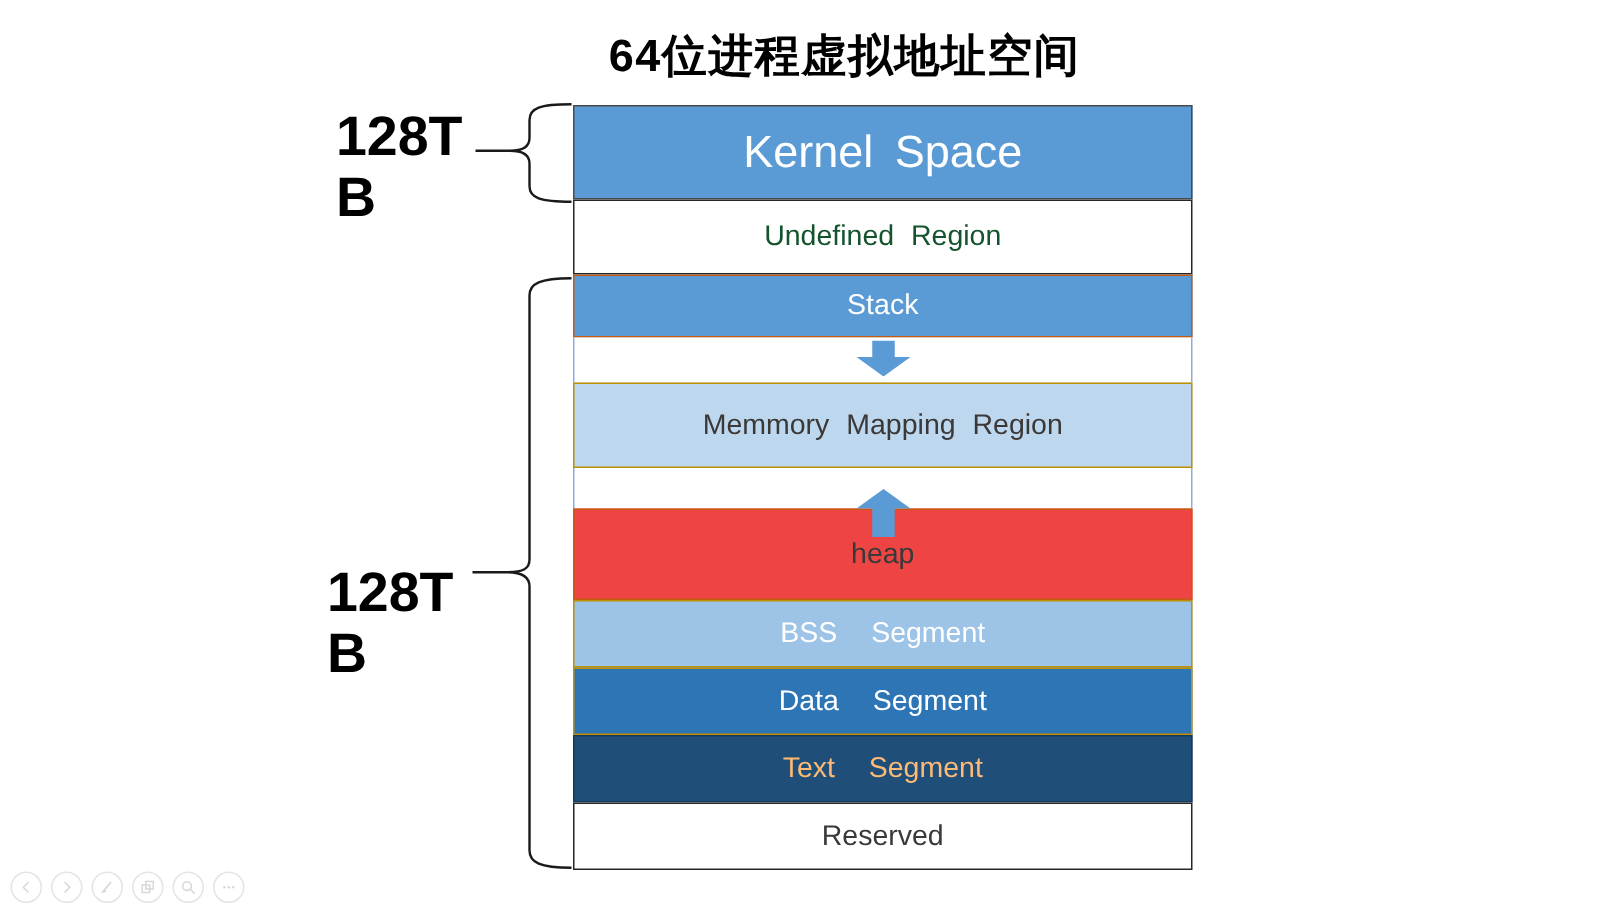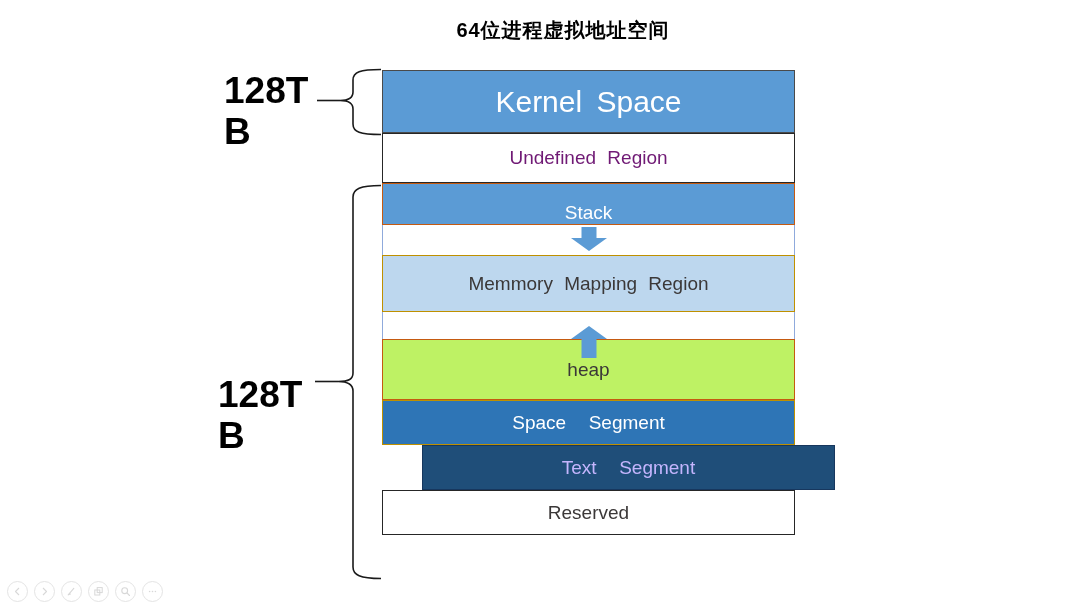--- a/index.html
+++ b/index.html
@@ -2,32 +2,32 @@
 <html><head>
 <meta charset="utf-8">
 <style>
   html,body{margin:0;padding:0;}
   body{
     width:1080px;height:607px;position:relative;overflow:hidden;
     background:#ffffff;font-family:"Liberation Sans",sans-serif;
   }
   .title{
     position:absolute;top:17px;left:563px;transform:translateX(-50%);
-    font-size:20px;font-weight:bold;color:#000;white-space:nowrap;letter-spacing:1px;
+    font-size:30px;font-weight:bold;color:#000;white-space:nowrap;letter-spacing:1px;
   }
   .memory-column{position:absolute;left:382px;top:70px;width:413px;}
   .block{
     box-sizing:border-box;width:100%;
     display:flex;align-items:center;justify-content:center;
     border:1.4px solid #333;
   }
   .block span{white-space:pre;word-spacing:6px;}
   .h-kernel{height:63px;font-size:30px;}
   .h-undefined{height:50px;font-size:19px;}
-  .h-stack{height:42px;font-size:19px;align-items:flex-end;}
+  .h-stack{height:42px;font-size:19px;}
   .h-gap1{height:30px;}
   .h-mmr{height:57px;font-size:19px;text-align:center;}
   .h-gap2{height:27px;}
   .h-heap{height:61px;font-size:19px;}
   .h-seg{height:45px;font-size:19px;}
   .gap{border-top:none !important;border-bottom:none !important;border-width:0 1px;}
   .arrow{position:absolute;left:50%;transform:translateX(-50%);z-index:5;line-height:0;}
   .arrow-down{top:157px;}
   .arrow-up{top:256px;}
   .brace-svg{position:absolute;overflow:visible;}
@@ -65,46 +65,49 @@
 B</div>
 <div class="size-label size-label-bottom">128T
 B</div>
 
 <div class="memory-column">
 
   <div class="block h-kernel" style="background: rgb(91, 155, 213); color: rgb(255, 255, 255); border-color: rgb(74, 74, 74);">
     <span>Kernel Space</span>
   </div>
 
-  <div class="block h-undefined" style="background: rgb(255, 255, 255); color: #701a75; border-color: rgb(38, 38, 38);">
+  <div class="block h-undefined" style="background: rgb(255, 255, 255); color: #14532d; border-color: rgb(38, 38, 38);">
     <span>Undefined Region</span>
   </div>
 
   <div class="block h-stack" style="background: rgb(91, 155, 213); color: rgb(255, 255, 255); border-color: rgb(197, 90, 17);">
     <span>Stack</span>
   </div>
 
   <div class="block gap h-gap1" style="background: rgb(255, 255, 255); border-color: rgb(143, 170, 220);"></div>
 
   <div class="block h-mmr" style="background: rgb(189, 215, 238); color: rgb(59, 56, 56); border-color: rgb(191, 144, 0);">
     <span>Memmory Mapping Region</span>
   </div>
 
   <div class="block gap h-gap2" style="background: rgb(255, 255, 255); border-color: rgb(143, 170, 220);"></div>
 
-  <div class="block h-heap" style="background: #bef264; color: rgb(59, 56, 56); border-color: rgb(197, 90, 17);">
+  <div class="block h-heap" style="background: #ef4444; color: rgb(59, 56, 56); border-color: rgb(197, 90, 17);">
     <span>heap</span>
   </div>
 
+  <div class="block h-seg" style="background: rgb(157, 195, 230); color: rgb(255, 255, 255); border-color: rgb(191, 144, 0);">
+    <span>BSS  Segment</span>
+  </div>
 
   <div class="block h-seg" style="background: rgb(46, 117, 182); color: rgb(255, 255, 255); border-color: rgb(191, 144, 0);">
-    <span>Space  Segment</span>
+    <span>Data  Segment</span>
   </div>
 
-  <div class="block h-seg" style="background: rgb(31, 78, 121); color: #c4b5fd; border-color: rgb(23, 55, 94); margin-left: 40px;">
+  <div class="block h-seg" style="background: rgb(31, 78, 121); color: #fdba74; border-color: rgb(23, 55, 94);">
     <span>Text  Segment</span>
   </div>
 
   <div class="block h-seg" style="background: rgb(255, 255, 255); color: rgb(59, 56, 56); border-color: rgb(38, 38, 38); text-align: center;">
     <span>Reserved</span>
   </div>
 
   <div class="arrow arrow-down">
     <svg width="36" height="24" viewBox="0 0 36 24">
       <polygon points="10.5,0 25.5,0 25.5,11 36,11 18,24 0,11 10.5,11" fill="#5B9BD5"></polygon>

